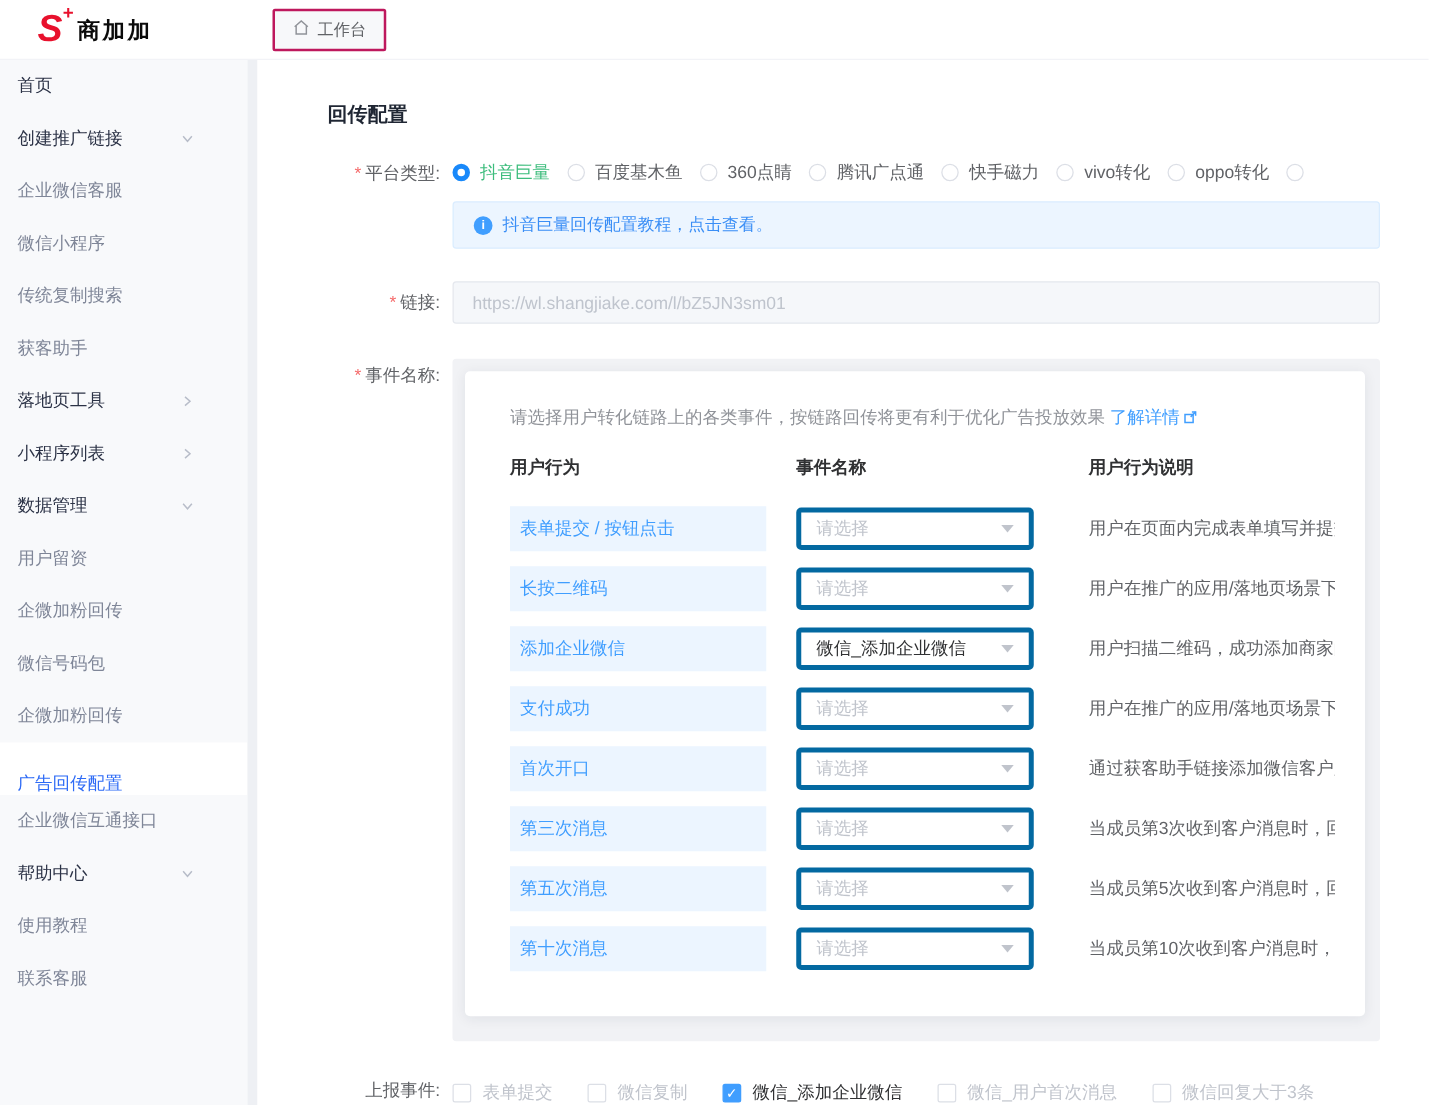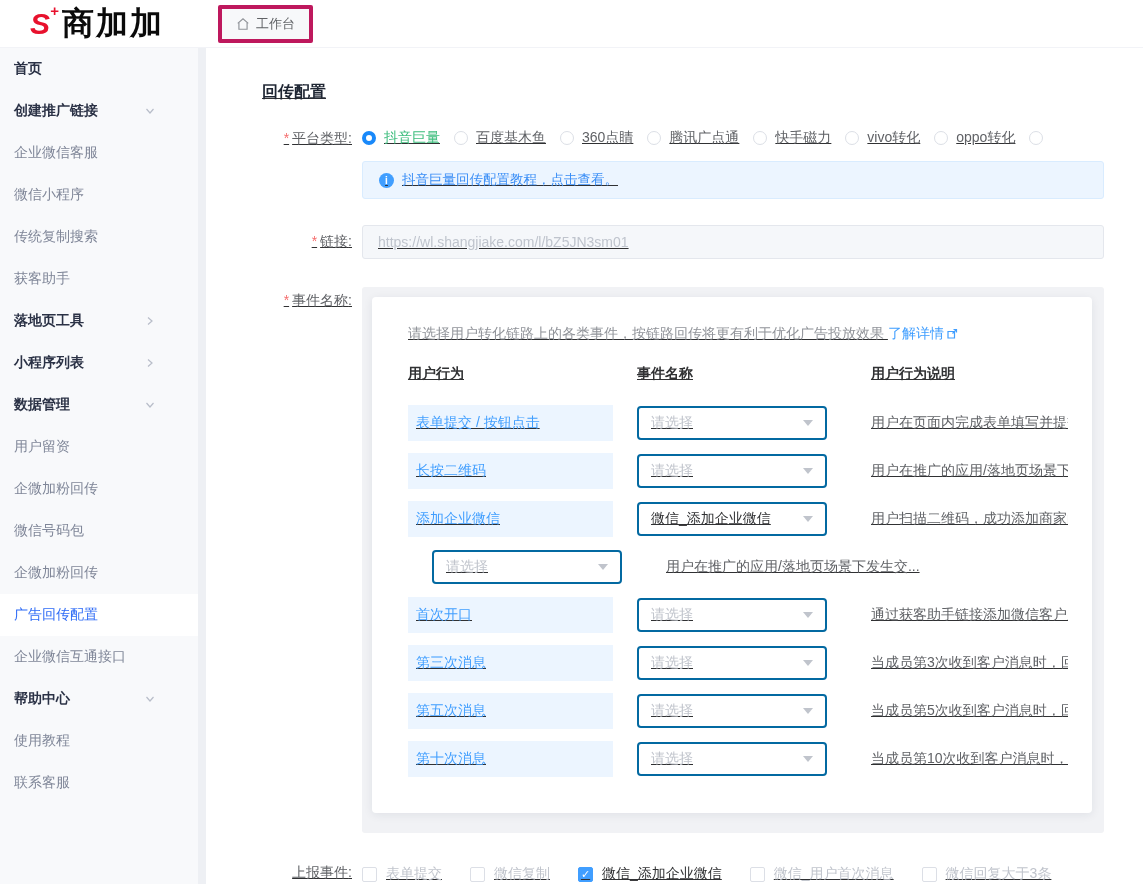--- a/index.html
+++ b/index.html
@@ -4,36 +4,36 @@
 <style>
   * { margin:0; padding:0; box-sizing:border-box; }
   html,body { width:1143px; height:884px; overflow:hidden; background:#fff;
     font-family:"Liberation Sans","DejaVu Sans",sans-serif; font-size:14px; color:#303133; }
 
   
   .header { height:48px; background:#fff; display:flex; align-items:center; border-bottom:1px solid #f2f3f7; }
   .logo { display:flex; align-items:center; margin-left:30px; width:176px; }
   .logo-mark { position:relative; color:#e8112d; font-size:30px; font-weight:bold; font-style:italic; line-height:1; }
   .logo-plus { position:absolute; top:-6px; right:-9px; font-size:15px; font-style:normal; color:#e8112d; font-weight:bold; }
-  .logo-text { margin-left:12px; font-size:32px; font-weight:bold; color:#0a0a0a; letter-spacing:2px; }
-  .work-tab { margin-left:12px; display:flex; align-items:center; gap:6px; background:#f7f8fa;
-    border:4px solid #be185d; border-radius:2px; padding:6px 14px; color:#606266; font-size:13px; cursor:pointer; }
+  .logo-text { margin-left:12px; font-size:18px; font-weight:bold; color:#0a0a0a; letter-spacing:2px; }
+  .work-tab { margin-left:12px; display:flex; align-items:flex-start; gap:6px; background:#f7f8fa;
+    border:2px solid #be185d; border-radius:2px; padding:6px 14px; color:#606266; font-size:13px; cursor:pointer; }
   .work-tab svg { display:block; }
 
   
   .body-wrap { display:flex; height:836px; }
   .sidebar { width:198px; background:#f8f9fb; flex:none; overflow:hidden; }
   .gutter { width:8px; background:#eef0f4; flex:none; }
-  .main { flex:1; background:#fff; padding:34px 39px 0 56px; overflow:hidden;text-decoration:underline; }
+  .main { flex:1; background:#fff; padding:34px 39px 0 56px; overflow:hidden; }
 
   
   .side-item { height:42px; display:flex; align-items:center; padding-left:14px; padding-right:42px; cursor:pointer; }
-  .side-item.root { font-weight:bold; color:#2b3246; }
+  .side-item.root { font-weight:normal; color:#2b3246; }
   .side-item.sub { color:#7f8698; }
-  .side-item.active { background:#fff; color:#2e6bf6; }
+  .side-item.active { background:#fff; color:#2e6bf6;align-items:flex-end; }
   .side-item .chev { margin-left:auto; display:flex; align-items:center; }
 
   
   .page-title { font-size:16px; font-weight:bold; color:#1f2633; }
   .form-row { display:flex; margin-top:22px; }
   .form-label { width:90px; flex:none; text-align:right; color:#606266; padding-top:5px; }
   .form-label .star { color:#f56c6c; margin-right:3px; }
   .form-control { flex:1; margin-left:10px; min-width:0; }
 
   
@@ -62,21 +62,21 @@
   .events-hint { color:#909399; }
   .events-hint a { color:#409eff; text-decoration:none; cursor:pointer; display:inline-flex; align-items:center; gap:2px; }
   .ev-table { margin-top:22px; }
   .ev-head { display:flex; font-weight:bold; color:#303133; margin-bottom:16px; }
   .ev-col-b { width:205px; flex:none; }
   .ev-col-e { width:190px; flex:none; margin-left:24px; }
   .ev-col-d { flex:1; margin-left:44px; min-width:0; }
   .ev-row { display:flex; align-items:center; height:48px; }
   .behavior-cell { width:205px; flex:none; background:#ecf5ff; color:#409eff; height:36px;
     display:flex; align-items:center; padding-left:8px; cursor:pointer; }
-  .select { width:190px; flex:none; margin-left:24px; height:34px; border:2px solid #0369a1; border-radius:4px;
+  .select { width:190px; flex:none; margin-left:24px; height:34px; border:4px solid #0369a1; border-radius:4px;
     background:#fff; display:flex; align-items:center; padding:0 12px; cursor:pointer; }
   .select .sel-text { flex:1; color:#c0c4cc; overflow:hidden; white-space:nowrap; }
   .select.filled .sel-text { color:#303133; }
   .caret { width:0; height:0; border-left:5px solid transparent; border-right:5px solid transparent;
     border-top:6px solid #c0c4cc; flex:none; }
   .ev-desc { flex:1; margin-left:44px; color:#606266; white-space:nowrap; overflow:hidden; min-width:0; }
 
   
   .row-report { margin-top:26px; }
   .cb-group { display:flex; align-items:center; gap:28px; height:30px; }
@@ -292,20 +292,21 @@
                   </div>
                   <div class="ev-row">
                     <div class="behavior-cell">添加企业微信</div>
                     <div class="select filled">
                       <span class="sel-text">微信_添加企业微信</span>
                       <span class="caret"></span>
                     </div>
                     <div class="ev-desc">用户扫描二维码，成功添加商家的企业微信</div>
                   </div>
                   <div class="ev-row">
+                    <div class="behavior-cell">支付成功</div>
                     <div class="select">
                       <span class="sel-text">请选择</span>
                       <span class="caret"></span>
                     </div>
                     <div class="ev-desc">用户在推广的应用/落地页场景下发生交...</div>
                   </div>
                   <div class="ev-row">
                     <div class="behavior-cell">首次开口</div>
                     <div class="select">
                       <span class="sel-text">请选择</span>

